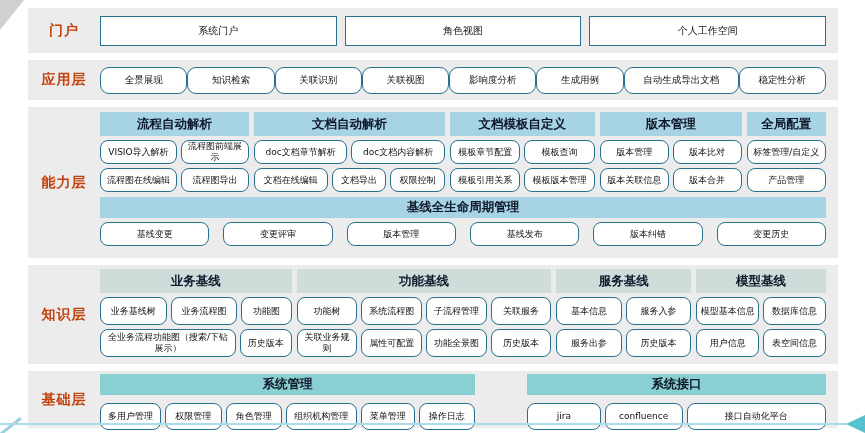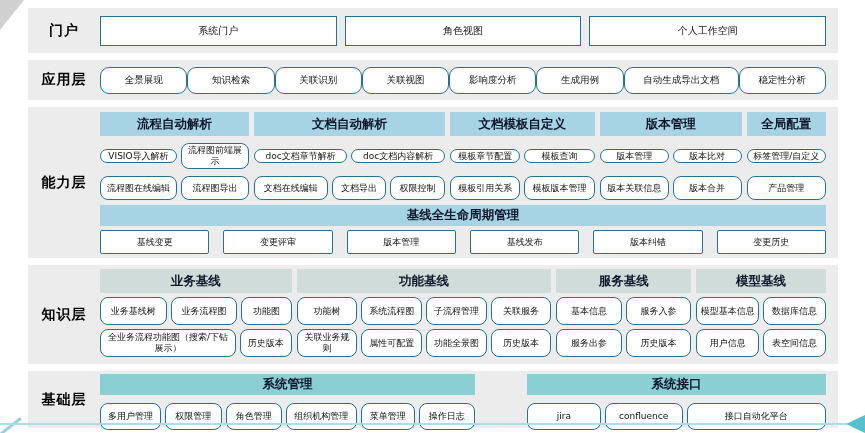--- a/index.html
+++ b/index.html
@@ -2,21 +2,21 @@
 <html><head>
 <meta charset="utf-8">
 <style>
   html,body{margin:0;padding:0;background:#fff;}
   .stage{
     position:relative;width:865px;height:433px;background:#ffffff;overflow:hidden;
     font-family:"DejaVu Sans","Liberation Sans",sans-serif;color:#111;
   }
   .band{position:absolute;left:28px;width:810px;background:#ececec;display:flex;align-items:stretch;}
   .band-label{flex:0 0 72px;display:flex;align-items:center;justify-content:center;
-    font-weight:700;font-size:14px;color:#000000;letter-spacing:1px;}
+    font-weight:700;font-size:14px;color:#c2410c;letter-spacing:1px;}
   .band-content{flex:1;margin-right:12px;display:flex;}
   .btn{background:#fff;border:1.5px solid #27718f;border-radius:8px;box-sizing:border-box;
     display:flex;align-items:center;justify-content:center;text-align:center;
     font-size:9px;line-height:1.2;color:#111;padding:1px 3px;overflow:hidden;}
   .ghead{display:flex;align-items:center;justify-content:center;font-weight:700;
     font-size:12.5px;color:#0f172a;box-sizing:border-box;}
   .hd-cap{background:#a6d4e4;}
   .hd-knw{background:#cfdcda;}
   .hd-base{background:#8ad0d2;}
   
@@ -27,26 +27,26 @@
   .band-app{top:60px;height:40px;}
   .band-app .band-content{align-items:center;gap:0;}
   .band-app .btn{height:27px;font-size:9.5px;border-radius:9px;}
   
   .band-cap{top:107px;height:151px;}
   .band-cap .band-content{flex-direction:column;padding-top:5px;}
   .grp-row{display:flex;gap:5px;}
   .grp{display:flex;flex-direction:column;gap:4px;min-width:0;}
   .grp .ghead{height:24px;}
   .row{display:flex;gap:4px;}
-  .r1{height:32px;align-items:center;}
+  .r1{height:24px;}
   .r2{height:24px;}
   .row .btn{flex:1;}
   .bl-head{height:21px;margin-top:5px;}
   .bl-row{display:flex;gap:14px;height:24px;margin-top:4px;}
-  .bl-row .btn{flex:1;border-radius:2px;}
+  .bl-row .btn{flex:1;border-radius:8px;}
   
   .band-knw{top:265px;height:99px;}
   .band-knw .band-content{flex-direction:column;padding-top:4px;}
   .band-knw .row{height:28px;}
   
   .band-base{top:371px;height:57px;}
   .band-base .band-content{flex-direction:column;padding-top:3px;}
   .band-base .ghead{height:21px;}
   .band-base .row{height:27px;margin-top:4px;}
   .spellcheck{text-decoration-style:wavy;text-decoration-color:#e03131;

